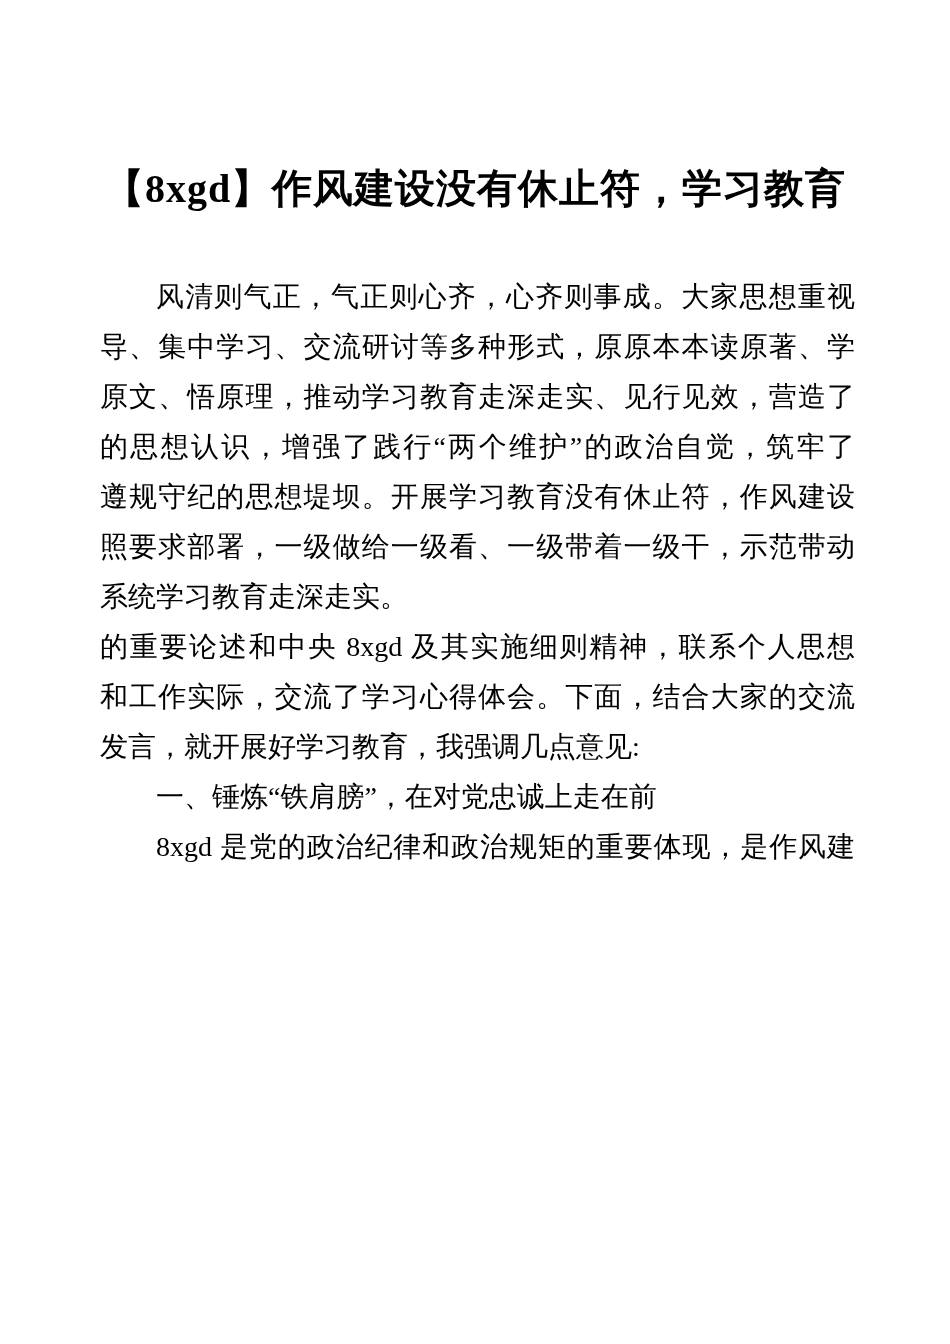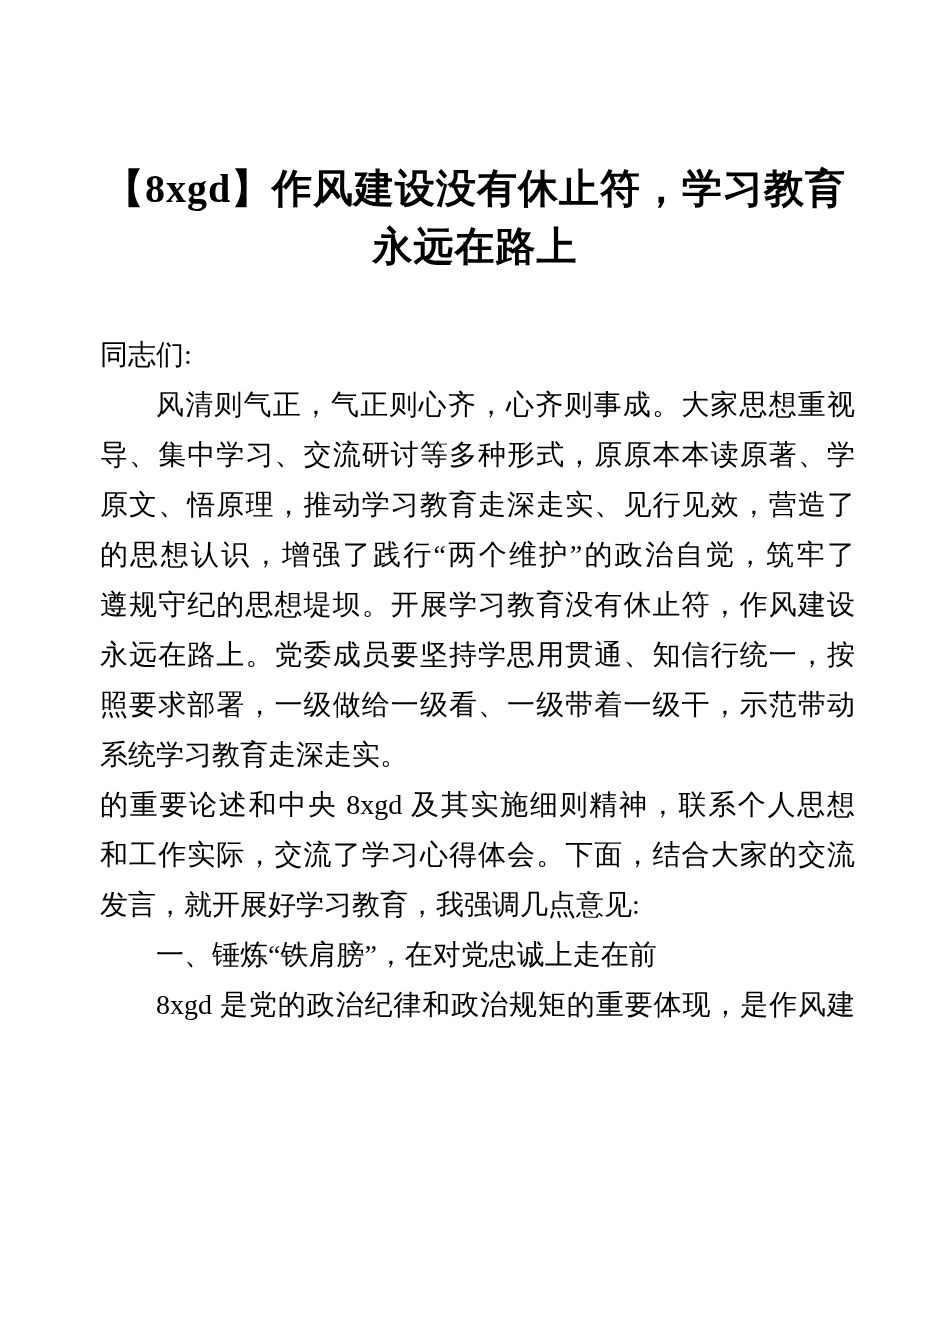--- a/index.html
+++ b/index.html
@@ -44,31 +44,28 @@
     text-indent: 2em;
   }
 </style>
 </head>
 <body>
 
 <div class="page">
 
   <div class="title-block">
     <div class="title-line">【8xgd】作风建设没有休止符，学习教育</div>
-    <div class="title-line">永远在路上</div>
   </div>
 
   <div class="body-block">
-    <div class="tline">同志们:</div>
     <div class="tline indent fill">风清则气正，气正则心齐，心齐则事成。大家思想重视</div>
     <div class="tline fill">导、集中学习、交流研讨等多种形式，原原本本读原著、学</div>
     <div class="tline fill">原文、悟原理，推动学习教育走深走实、见行见效，营造了</div>
     <div class="tline fill">的思想认识，增强了践行“两个维护”的政治自觉，筑牢了</div>
     <div class="tline fill">遵规守纪的思想堤坝。开展学习教育没有休止符，作风建设</div>
-    <div class="tline fill">永远在路上。党委成员要坚持学思用贯通、知信行统一，按</div>
     <div class="tline fill">照要求部署，一级做给一级看、一级带着一级干，示范带动</div>
     <div class="tline">系统学习教育走深走实。</div>
     <div class="tline fill">的重要论述和中央 8xgd 及其实施细则精神，联系个人思想</div>
     <div class="tline fill">和工作实际，交流了学习心得体会。下面，结合大家的交流</div>
     <div class="tline">发言，就开展好学习教育，我强调几点意见:</div>
     <div class="tline indent">一、锤炼“铁肩膀”，在对党忠诚上走在前</div>
     <div class="tline indent fill">8xgd 是党的政治纪律和政治规矩的重要体现，是作风建</div>
   </div>
 
 </div>

